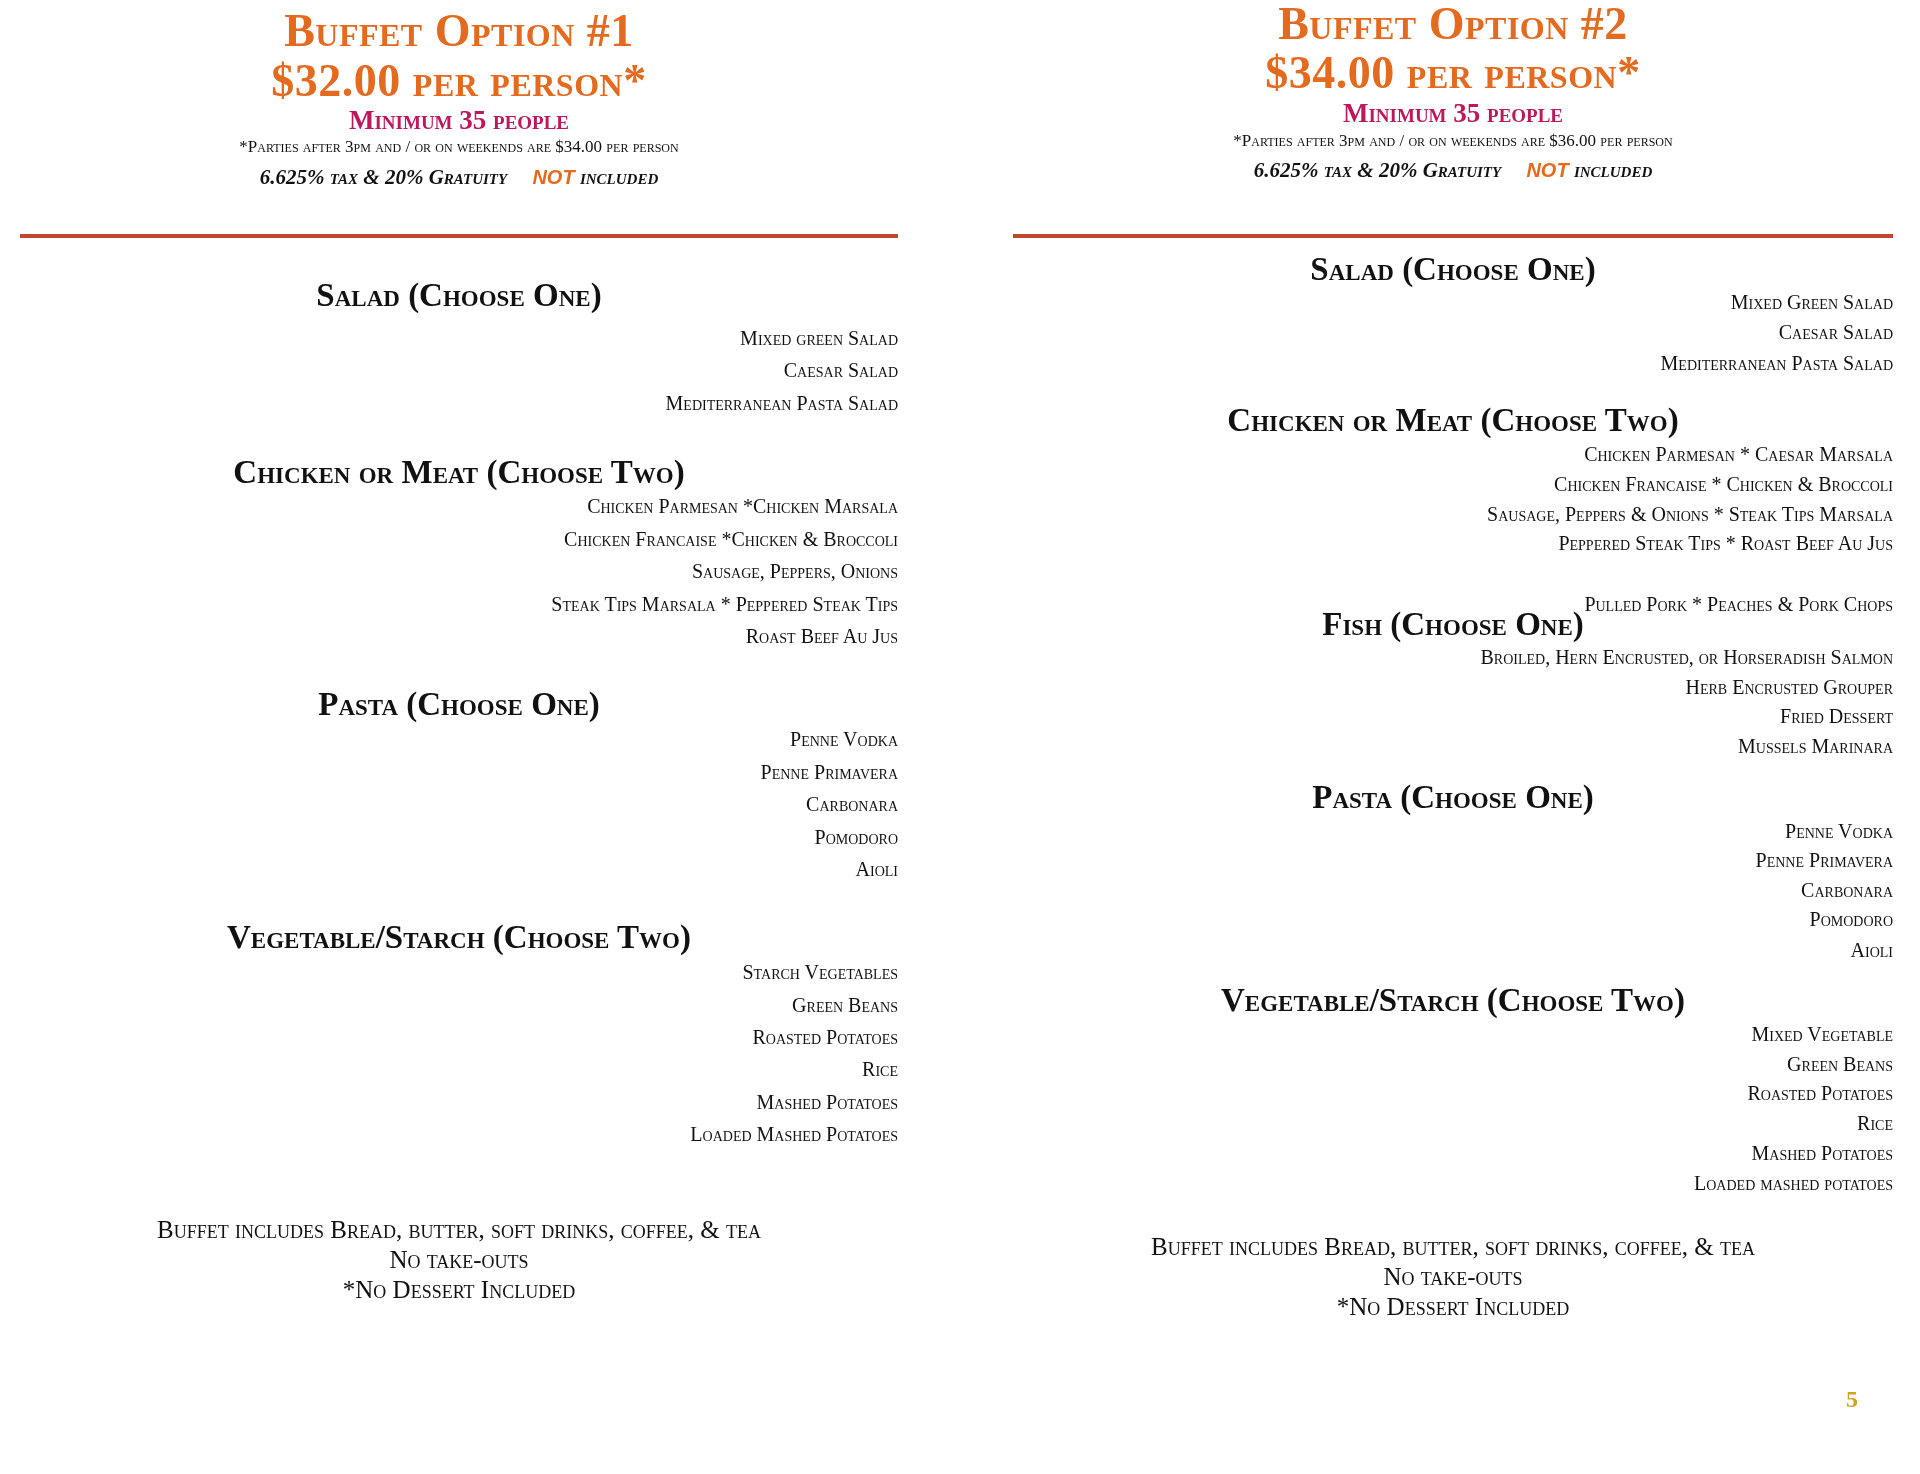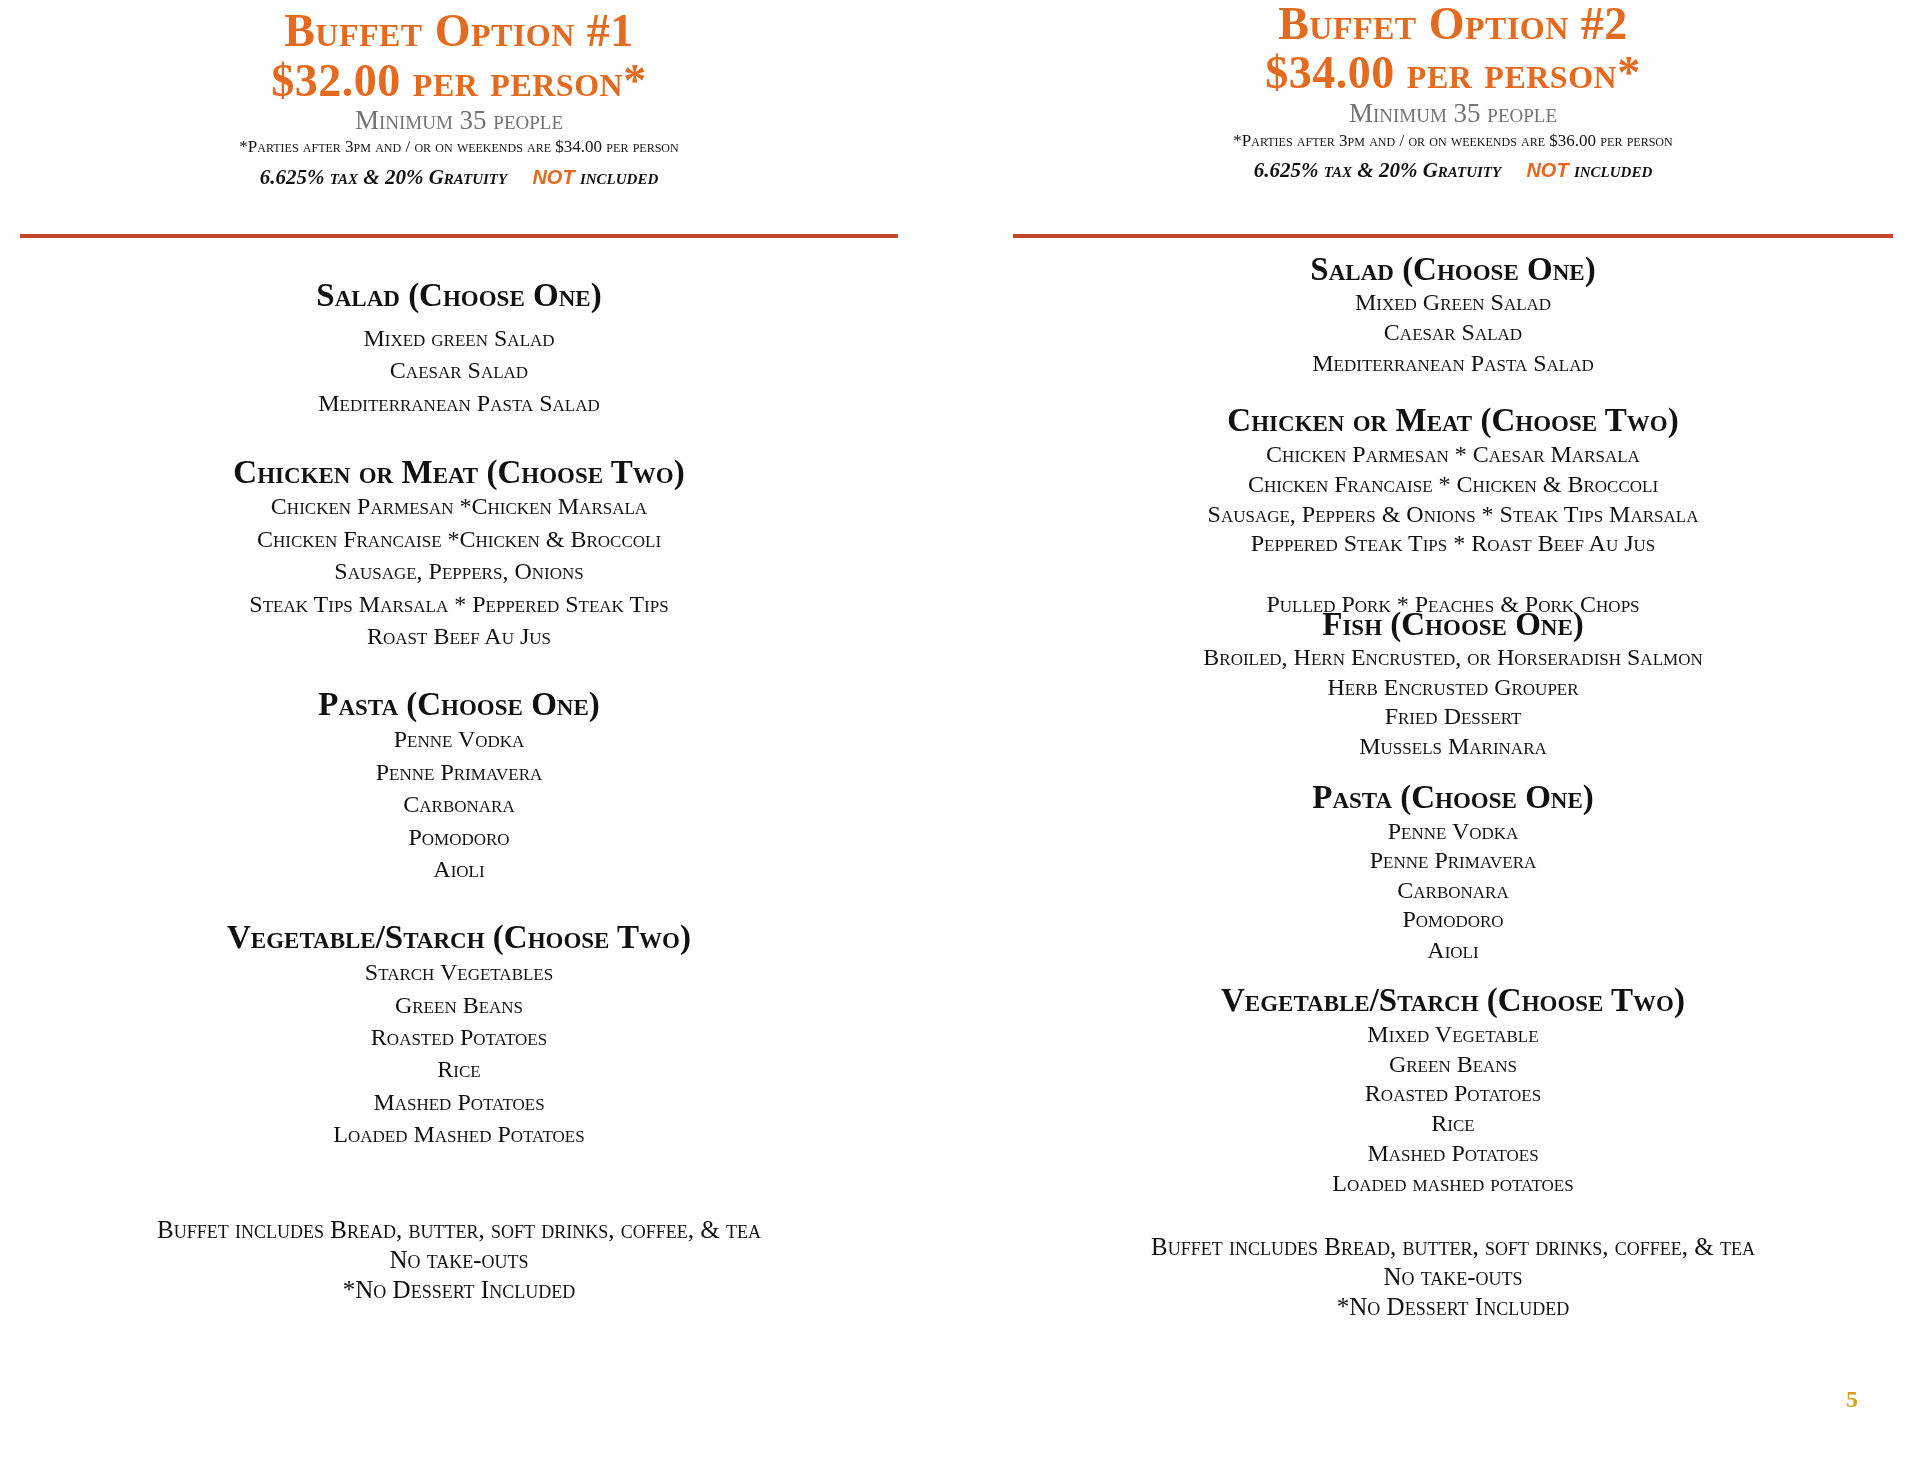--- a/index.html
+++ b/index.html
@@ -4,28 +4,28 @@
 <style>
   html, body { margin:0; padding:0; background:#ffffff; }
   body { width:1920px; height:1474px; position:relative; overflow:hidden;
          font-family:"Liberation Serif", "DejaVu Serif", serif; color:#111; }
   .col { position:absolute; top:0; }
   #col1 { left:20px; width:878px; }
   #col2 { left:1013px; width:880px; }
   .line { position:absolute; left:0; right:0; text-align:center; white-space:nowrap;
           font-variant:small-caps; transform:translateY(-50%); }
   .title { color:#e36a1f; font-weight:bold; font-size:46px; letter-spacing:0.5px; }
-  .minimum { font-weight:normal; font-size:27px; color:#737373; }
+  .minimum { font-weight:bold; font-size:27px; color:#be185d; }
   .parties { font-weight:normal; font-size:17px; color:#111; }
   .tax { font-weight:bold; font-style:italic; font-size:21px; color:#111; }
   .not { font-family:"Liberation Sans", "DejaVu Sans", sans-serif; font-style:italic; font-weight:bold;
          color:#e36a1f; font-variant:normal; text-transform:uppercase; font-size:20px;margin-left:20px; }
   .divider { position:absolute; top:234px; height:4px; background:#c1472d; }
   .heading { font-weight:bold; font-size:33px; color:#111; }
-  .item { font-size:24px; color:#111; }
+  .item { font-size:20px; color:#111;text-align:right; }
   .foot { font-size:25px; color:#111; }
   .pagenum { position:absolute; left:1846px; top:1386px; color:#d4a21f; font-weight:bold;
              font-size:24px; font-family:"Liberation Serif", serif; }
 </style>
 </head>
 <body>
 
 <div class="col" id="col1">
   <div class="line title" style="top:30px">Buffet Option #1</div>
   <div class="line title" style="top:80px">$32.00 per person*</div>

